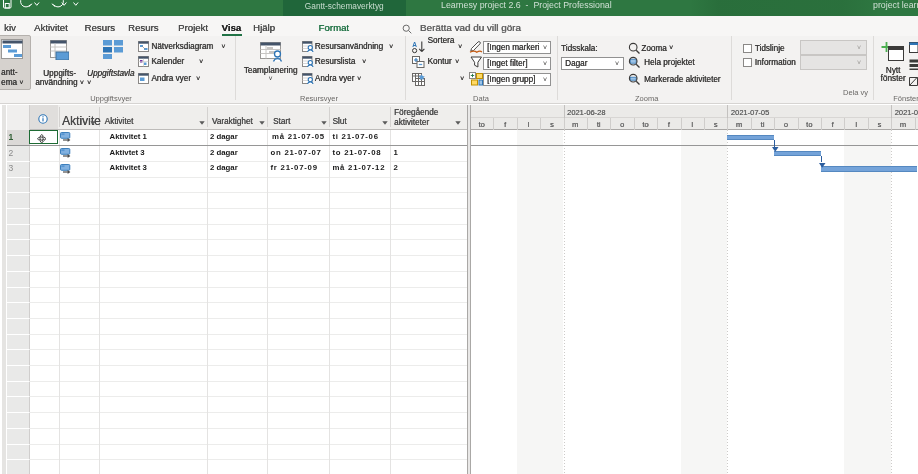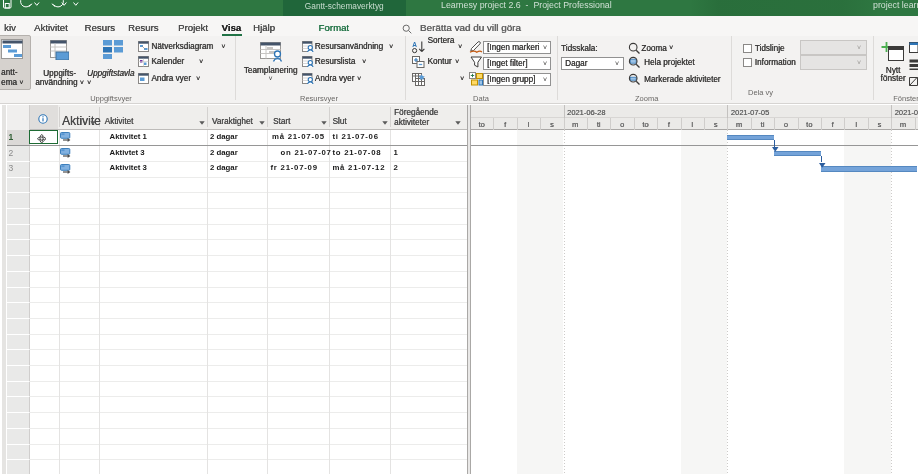--- a/index.html
+++ b/index.html
@@ -47,21 +47,21 @@
 <div class="ab" style="left:0;top:35.5px;width:918px;height:68.5px;background:#f3f2f1;border-bottom:1px solid #d6d4d2;box-sizing:border-box;"></div>
 <div class="ab" style="left:234.8px;top:36px;width:1px;height:64px;background:#dddbd9;"></div>
 <div class="ab" style="left:405.2px;top:36px;width:1px;height:64px;background:#dddbd9;"></div>
 <div class="ab" style="left:556.5px;top:36px;width:1px;height:64px;background:#dddbd9;"></div>
 <div class="ab" style="left:731px;top:36px;width:1px;height:64px;background:#dddbd9;"></div>
 <div class="ab" style="left:872.8px;top:36px;width:1px;height:64px;background:#dddbd9;"></div>
 <div class="t" style="left:51px;top:93.6px;width:120px;text-align:center;font-size:7.5px;color:#6a6866;">Uppgiftsvyer</div>
 <div class="t" style="left:259px;top:93.6px;width:120px;text-align:center;font-size:7.5px;color:#6a6866;">Resursvyer</div>
 <div class="t" style="left:421px;top:93.6px;width:120px;text-align:center;font-size:7.5px;color:#6a6866;">Data</div>
 <div class="t" style="left:586.7px;top:93.6px;width:120px;text-align:center;font-size:7.5px;color:#6a6866;">Zooma</div>
-<div class="t" style="left:748px;top:88px;width:120px;text-align:left;font-size:7.5px;color:#6a6866;">Dela vy</div>
+<div class="t" style="left:748px;top:88px;width:120px;text-align:right;font-size:7.5px;color:#6a6866;">Dela vy</div>
 <div class="t" style="left:846px;top:93.6px;width:120px;text-align:center;font-size:7.5px;color:#6a6866;">Fönster</div>
 <div class="ab" style="left:-14px;top:35px;width:45px;height:55px;background:#d6d2ce;border:1px solid #b5b1ad;border-radius:2px;box-sizing:border-box;"></div>
 <svg class="ab" style="left:1px;top:39px;" width="22" height="20" viewBox="0 0 22 20">
 <rect x="0.5" y="0.5" width="21" height="19" fill="#fff" stroke="#9a9896"></rect>
 <rect x="1.5" y="1.5" width="20" height="3" fill="#44546a"></rect>
 <rect x="2" y="6" width="8" height="3" fill="#5b9bd5"></rect>
 <rect x="7" y="10.5" width="9" height="3" fill="#5b9bd5"></rect>
 <rect x="13" y="15" width="8" height="3" fill="#5b9bd5"></rect>
 </svg>
 <div class="t th" style="left:1px;top:68px;font-size:8.2px;color:#3b3a39;line-height:9.6px;">antt-<br>ema <span style="font-size:7px;">˅</span></div>
@@ -363,21 +363,21 @@
 <rect x="1.3" y="1.3" width="3.2" height="1.8" fill="#5796d2"></rect>
 <path d="M3 8 h5.2" stroke="#4d4d4d" stroke-width="1.2"></path>
 <path d="M7.6 5.9 L10.4 8 L7.6 10 Z" fill="#4d4d4d"></path>
 </svg>
 <div class="t" style="left:109.6px;top:131.9px;font-size:7.8px;font-weight:bold;color:#1a1a1a;">Aktivitet 1</div>
 <div class="t" style="left:210px;top:131.9px;font-size:7.8px;font-weight:bold;color:#1a1a1a;">2 dagar</div>
 <div class="t" style="left:272px;top:131.9px;font-size:7.8px;font-weight:bold;letter-spacing:0.75px;color:#1a1a1a;">må 21-07-05</div>
 <div class="t" style="left:332.4px;top:131.9px;font-size:7.8px;font-weight:bold;letter-spacing:0.75px;color:#1a1a1a;">ti 21-07-06</div>
 <div class="t" style="left:109.6px;top:147.6px;font-size:7.8px;font-weight:bold;color:#1a1a1a;">Aktivtet 3</div>
 <div class="t" style="left:210px;top:147.6px;font-size:7.8px;font-weight:bold;color:#1a1a1a;">2 dagar</div>
-<div class="t" style="left:270.5px;top:147.6px;font-size:7.8px;font-weight:bold;letter-spacing:0.75px;color:#1a1a1a;margin-left:10px;">on 21-07-07</div>
+<div class="t" style="left:270.5px;top:147.6px;font-size:7.8px;font-weight:bold;letter-spacing:0.75px;color:#1a1a1a;">on 21-07-07</div>
 <div class="t" style="left:332.4px;top:147.6px;font-size:7.8px;font-weight:bold;letter-spacing:0.75px;color:#1a1a1a;">to 21-07-08</div>
 <div class="t" style="left:393.5px;top:147.6px;font-size:7.8px;font-weight:bold;color:#1a1a1a;">1</div>
 <div class="t" style="left:109.6px;top:163.3px;font-size:7.8px;font-weight:bold;color:#1a1a1a;">Aktivitet 3</div>
 <div class="t" style="left:210px;top:163.3px;font-size:7.8px;font-weight:bold;color:#1a1a1a;">2 dagar</div>
 <div class="t" style="left:270.5px;top:163.3px;font-size:7.8px;font-weight:bold;letter-spacing:0.75px;color:#1a1a1a;">fr 21-07-09</div>
 <div class="t" style="left:332.4px;top:163.3px;font-size:7.8px;font-weight:bold;letter-spacing:0.75px;color:#1a1a1a;">må 21-07-12</div>
 <div class="t" style="left:393.5px;top:163.3px;font-size:7.8px;font-weight:bold;color:#1a1a1a;">2</div>
 <div class="ab" style="left:466.5px;top:104.5px;width:4px;height:369.5px;background:#e9e8e7;border-left:1px solid #aaa8a6;border-right:1px solid #aaa8a6;box-sizing:border-box;"></div>
 <div class="ab" style="left:470.5px;top:104.5px;width:447.5px;height:369.5px;background:#fff;overflow:hidden;">
 <div class="ab" style="left:0;top:0;width:447.5px;height:25px;background:#ebeae8;border-bottom:1px solid #aaa8a6;box-sizing:border-box;"></div>

